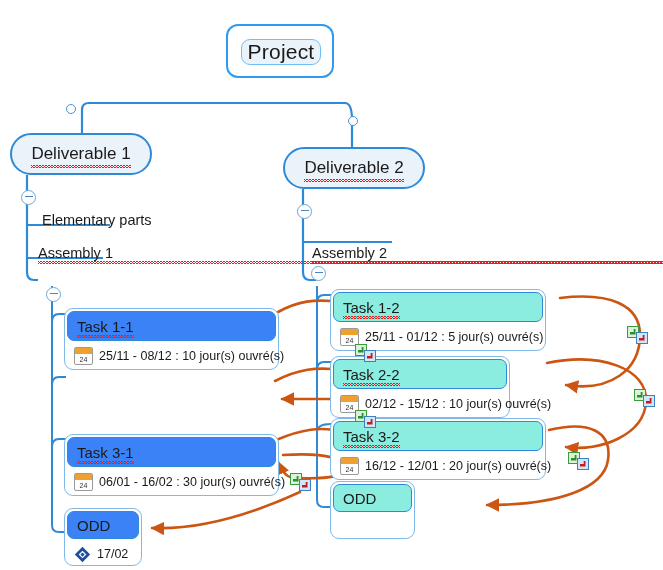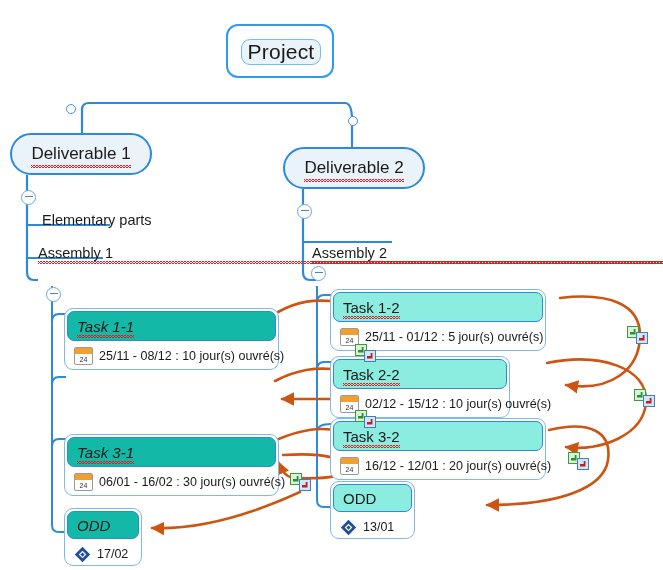--- a/index.html
+++ b/index.html
@@ -108,21 +108,21 @@
   .card-head {
     box-sizing: border-box;
     margin: 2px;
     border: 1.5px solid #2e8ad8;
     border-radius: 7px;
     height: 30px;
     display: flex;
     align-items: center;
     padding-left: 9px;
   }
-  .card-head.green  { background: #14b8a6; font-style: italic; }
+  .card-head.green  { background: #3b82f6; }
   .card-head.cyan   { background: #8bece0; }
   .card-title {
     font-size: 15px;
     color: #1a1a1a;
     position: relative;
   }
   .card-body {
     height: 26px;
     display: flex;
     align-items: center;
@@ -405,28 +405,20 @@
         <span class="cal-num">24</span>
       </span>
       <span class="card-meta">16/12 - 12/01 : 20 jour(s) ouvré(s)</span>
     </div>
   </div>
 
   <div class="card milestone" style="left:330px; top:481px; width:85px; height:58px;">
     <div class="card-head cyan">
       <span class="card-title">ODD</span>
     </div>
-    <div class="card-body">
-      <svg class="diamond-icon" viewBox="0 0 20 20">
-        <polygon points="10,1 19,10 10,19 1,10" fill="#1f4e9c"></polygon>
-        <polygon points="10,5.5 14.5,10 10,14.5 5.5,10" fill="#ffffff"></polygon>
-        <polygon points="10,7.5 12.5,10 10,12.5 7.5,10" fill="#1f4e9c"></polygon>
-      </svg>
-      <span class="card-meta">13/01</span>
-    </div>
   </div>
 
   <div class="linkmark" style="left:355px; top:344px;">
     <span class="lm-green"></span>
     <span class="lm-blue"></span>
   </div>
   <div class="linkmark" style="left:355px; top:410px;">
     <span class="lm-green"></span>
     <span class="lm-blue"></span>
   </div>

